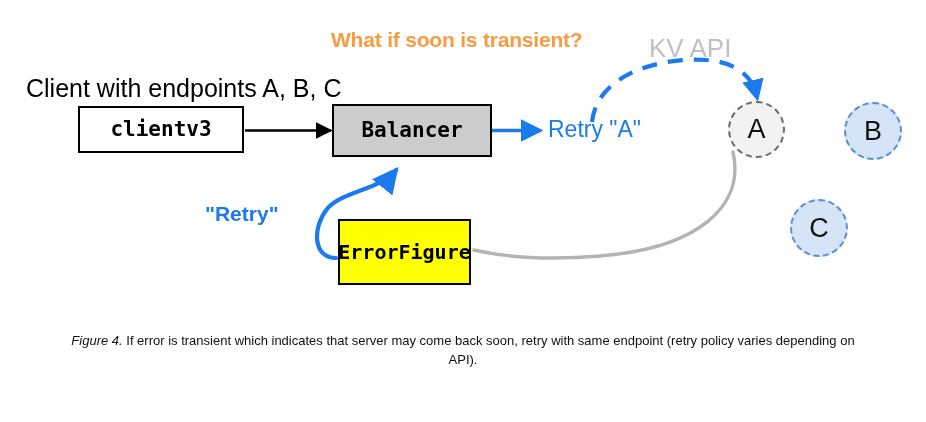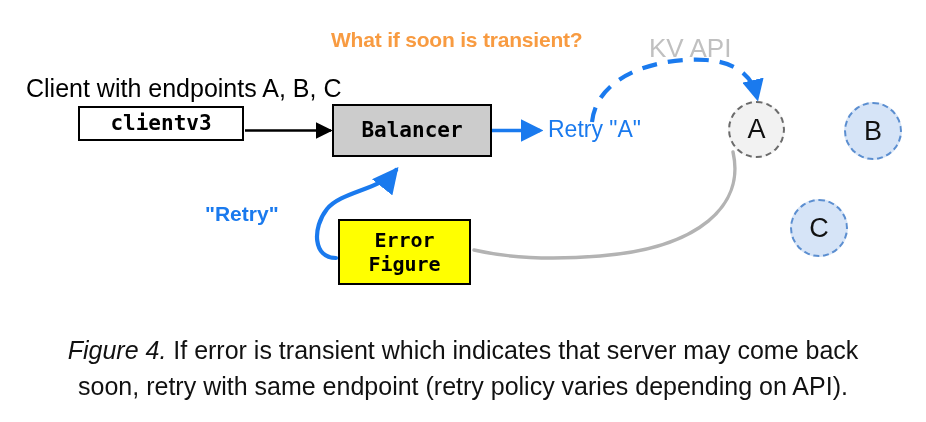--- a/index.html
+++ b/index.html
@@ -65,39 +65,39 @@
     align-items: center;
     justify-content: center;
     font-family: "DejaVu Sans Mono", "Liberation Mono", monospace;
     font-weight: bold;
     line-height: 1.22;
     text-align: center;
     color: #000;
   }
   .box-clientv3 {
     left: 78px; top: 106px;
-    width: 166px; height: 35px;
+    width: 166px; height: 47px;
     border: 2px solid #000;
     background: #ffffff;
     font-size: 21px;
   }
   .box-balancer {
     left: 332px; top: 104px;
     width: 160px; height: 53px;
     border: 2px solid #000;
     background: #cccccc;
     font-size: 21px;
   }
   .box-error-handler {
     left: 338px; top: 219px;
     width: 133px; height: 66px;
     border: 2px solid #000;
     background: #ffff00;
     font-size: 20px;
-    flex-direction: column;
+    flex-direction: row;
   }
 
   
   .endpoint {
     box-sizing: border-box;
     display: flex;
     align-items: center;
     justify-content: center;
     border-radius: 50%;
     font-family: "Liberation Sans", sans-serif;
@@ -132,21 +132,21 @@
     pointer-events: none;
   }
 
   
   .figure-caption {
     position: absolute;
     left: 63px;
     top: 332px;
     width: 800px;
     text-align: center;
-    font-size: 25px;
+    font-size: 13px;
     line-height: 1.45;
     color: #111;
   }
   .figure-caption .fig-num { font-style: italic; }
 </style>
 </head>
 <body>
 
 <div id="stage">
 

